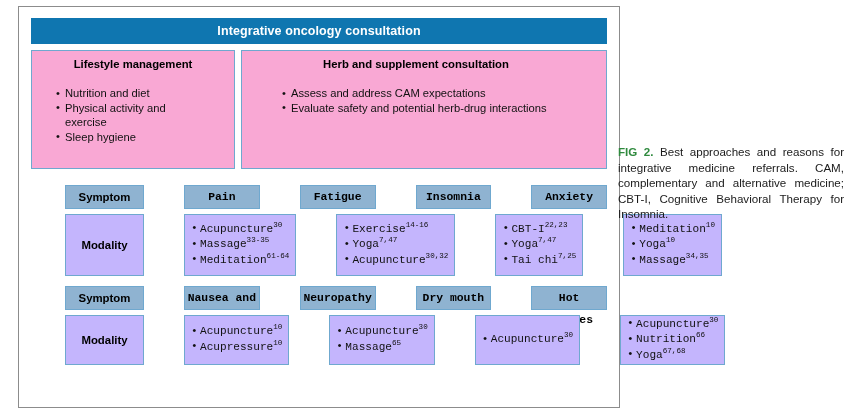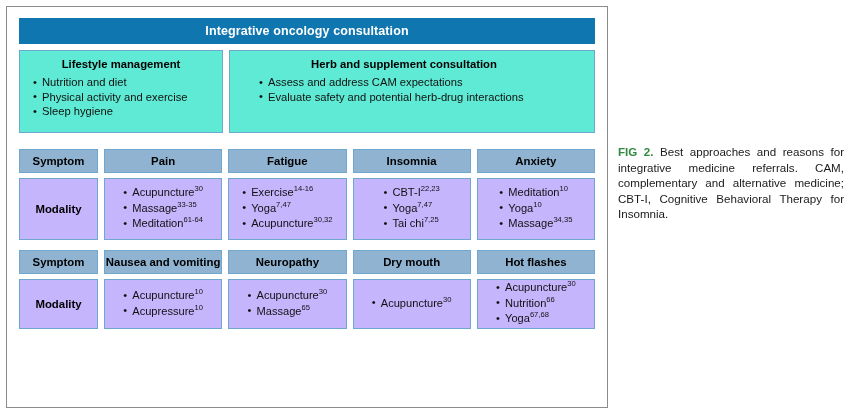--- a/index.html
+++ b/index.html
@@ -12,21 +12,21 @@
     position: relative;
     width: 850px;
     height: 419px;
     background: #ffffff;
     overflow: hidden;
   }
 
   
   #figure-panel {
     position: absolute;
-    left: 6px;
+    left: 18px;
     top: 6px;
     width: 602px;
     height: 402px;
     border: 1px solid #8c8c8c;
     background: #ffffff;
     box-sizing: border-box;
     padding: 11px 12px 11px 12px;
   }
 
   .blue-bar {
@@ -43,37 +43,37 @@
   .row-gap-a { height: 6px; }
   .row-gap-b { height: 10px; }
   .row-gap-c { height: 5px; }
 
   
   .top-boxes {
     display: flex;
     gap: 6px;
   }
   .lightbox {
-    background: #5eead4;
+    background: #f9a8d4;
     border: 1px solid #6fa8cf;
     box-sizing: border-box;
     padding: 7px 8px 8px 8px;
   }
   .box-lifestyle { width: 204px; }
   .box-herb { flex: 1; }
 
   .box-title {
     text-align: center;
     font-weight: bold;
     font-size: 11.3px;
     color: #000000;
     margin-bottom: 4px;
   }
   ul.blist {
-    margin: 5px;
+    margin: 16px;
     padding: 0;
     list-style: none;
   }
   ul.blist li {
     font-size: 11.2px;
     color: #111111;
     line-height: 14.2px;
     padding-left: 9px;
     position: relative;
     margin-bottom: 0.5px;
@@ -90,20 +90,21 @@
 
   
   .table-block { }
   .trow {
     display: flex;
     gap: 6px;
   }
   .cell {
     box-sizing: border-box;
     border: 1px solid #6fa8cf;
+    margin-left: 34px;
   }
   .hcell {
     background: #8fb3d1;
     font-weight: bold;
     font-size: 11.4px;
     color: #000000;
     text-align: center;
     line-height: 22px;
     height: 24px;
   }
@@ -115,21 +116,21 @@
     padding: 0 6px;
   }
   .bcell.modality {
     justify-content: center;
     font-weight: bold;
     font-size: 11.4px;
   }
   .bcell.modality-short { height: 50px; }
 
   .col-sym { width: 79px; flex: 0 0 79px; }
-  .col-d   { flex: 1 1 0; }
+  .col-d   { flex: 1 1 0; font-family: Liberation Mono, monospace; }
 
   .bcell ul.blist li {
     font-size: 11.1px;
     line-height: 15px;
     white-space: nowrap;
   }
   .bcell .inner {
     margin: 0 auto;
   }
   sup {

